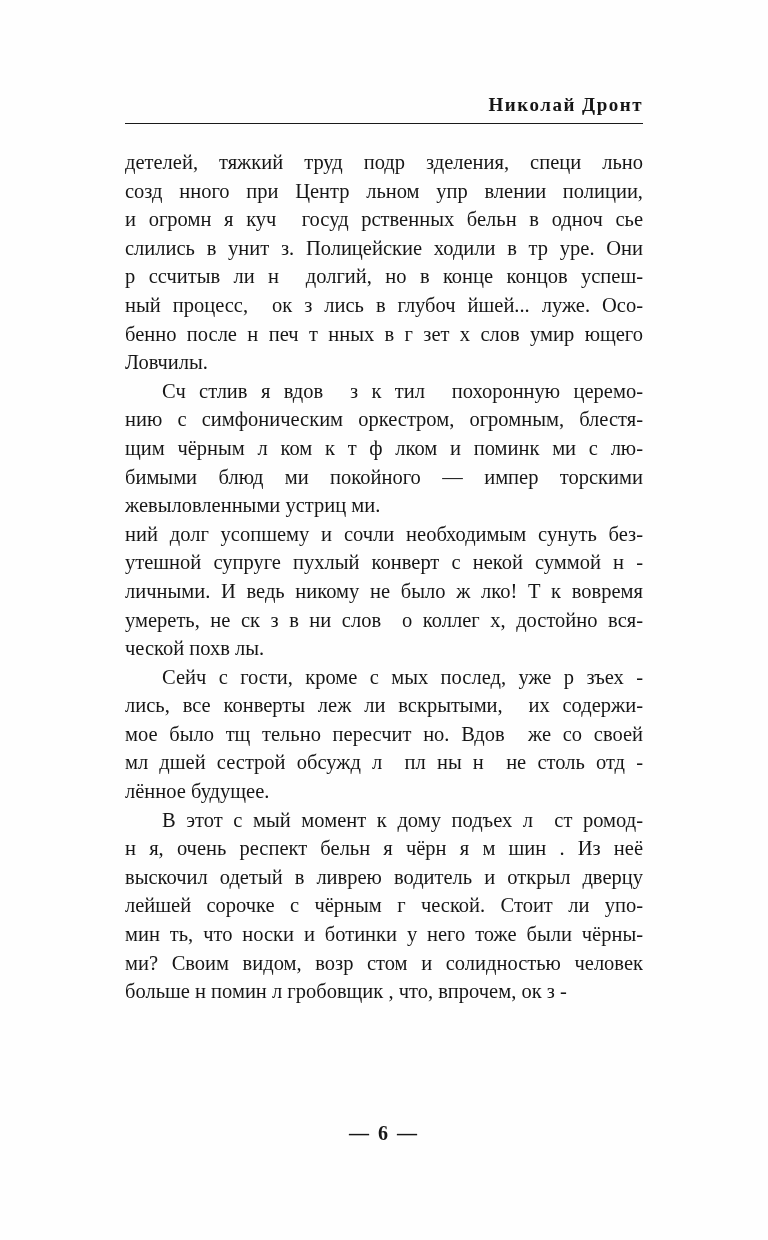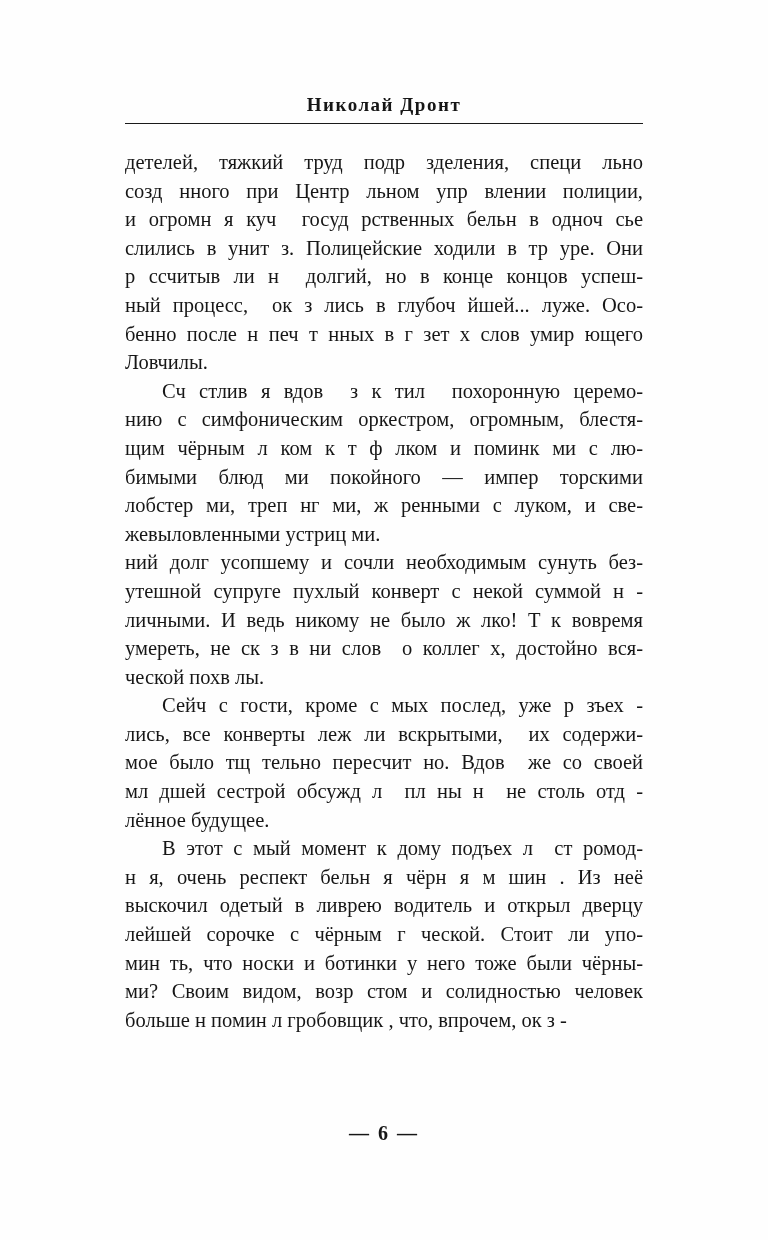--- a/index.html
+++ b/index.html
@@ -13,21 +13,21 @@
     height: 1240px;
     background: #fefefe;
     overflow: hidden;
     font-family: "Liberation Serif", "DejaVu Serif", serif;
     color: #141414;
   }
   .running-header {
     width: 518px;
     margin: 0 auto;
     padding-top: 94px;
-    text-align: center;
+    text-align: right;
     font-family: "Liberation Serif", "DejaVu Serif", serif;
     font-weight: bold;
     font-size: 19px;
     letter-spacing: 1.5px;
     color: #161616;
   }
   .header-rule {
     width: 518px;
     margin: 7px auto 0 auto;
     border-bottom: 1.6px solid #1a1a1a;
@@ -80,21 +80,20 @@
         <div class="line">р ссчитыв ли н  долгий, но в конце концов успеш-</div>
         <div class="line">ный процесс,  ок з лись в глубоч йшей... луже. Осо-</div>
         <div class="line">бенно после н печ т нных в г зет х слов умир ющего</div>
         <div class="line last">Ловчилы.</div>
       </div>
       <div class="para">
         <div class="line first">Сч стлив я вдов  з к тил  похоронную церемо-</div>
         <div class="line">нию с симфоническим оркестром, огромным, блестя-</div>
         <div class="line">щим чёрным л ком к т ф лком и поминк ми с лю-</div>
         <div class="line">бимыми блюд ми покойного — импер торскими</div>
-        <div class="line">лобстер ми, треп нг ми, ж ренными с луком, и све-</div>
         <div class="line last">жевыловленными устриц ми.</div>
       </div>
       <div class="para">
         <div class="line">ний долг усопшему и сочли необходимым сунуть без-</div>
         <div class="line">утешной супруге пухлый конверт с некой суммой н -</div>
         <div class="line">личными. И ведь никому не было ж лко! Т к вовремя</div>
         <div class="line">умереть, не ск з в ни слов  о коллег х, достойно вся-</div>
         <div class="line last">ческой похв лы.</div>
       </div>
       <div class="para">

